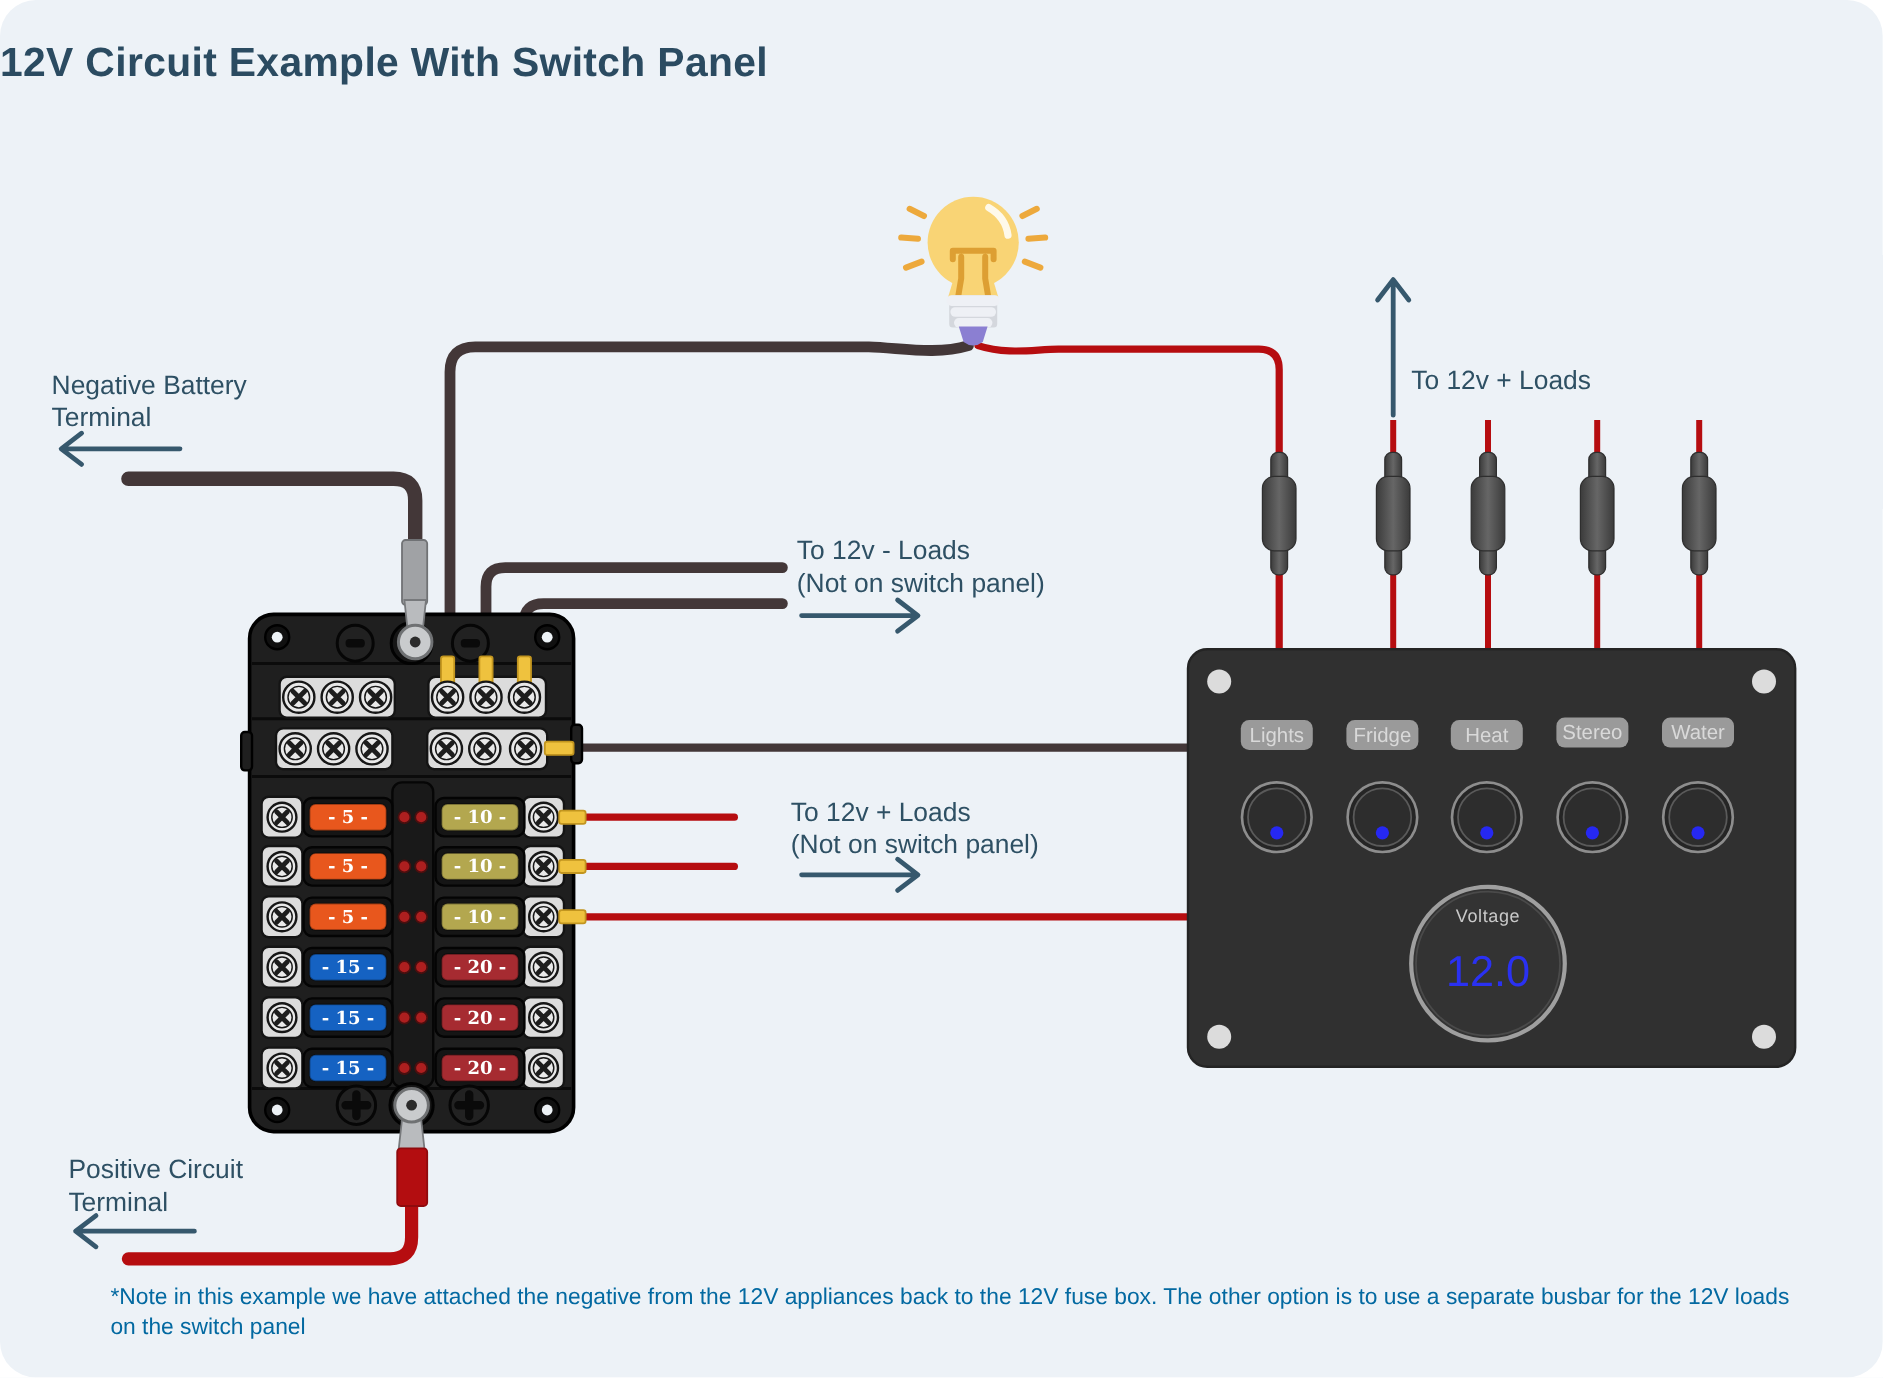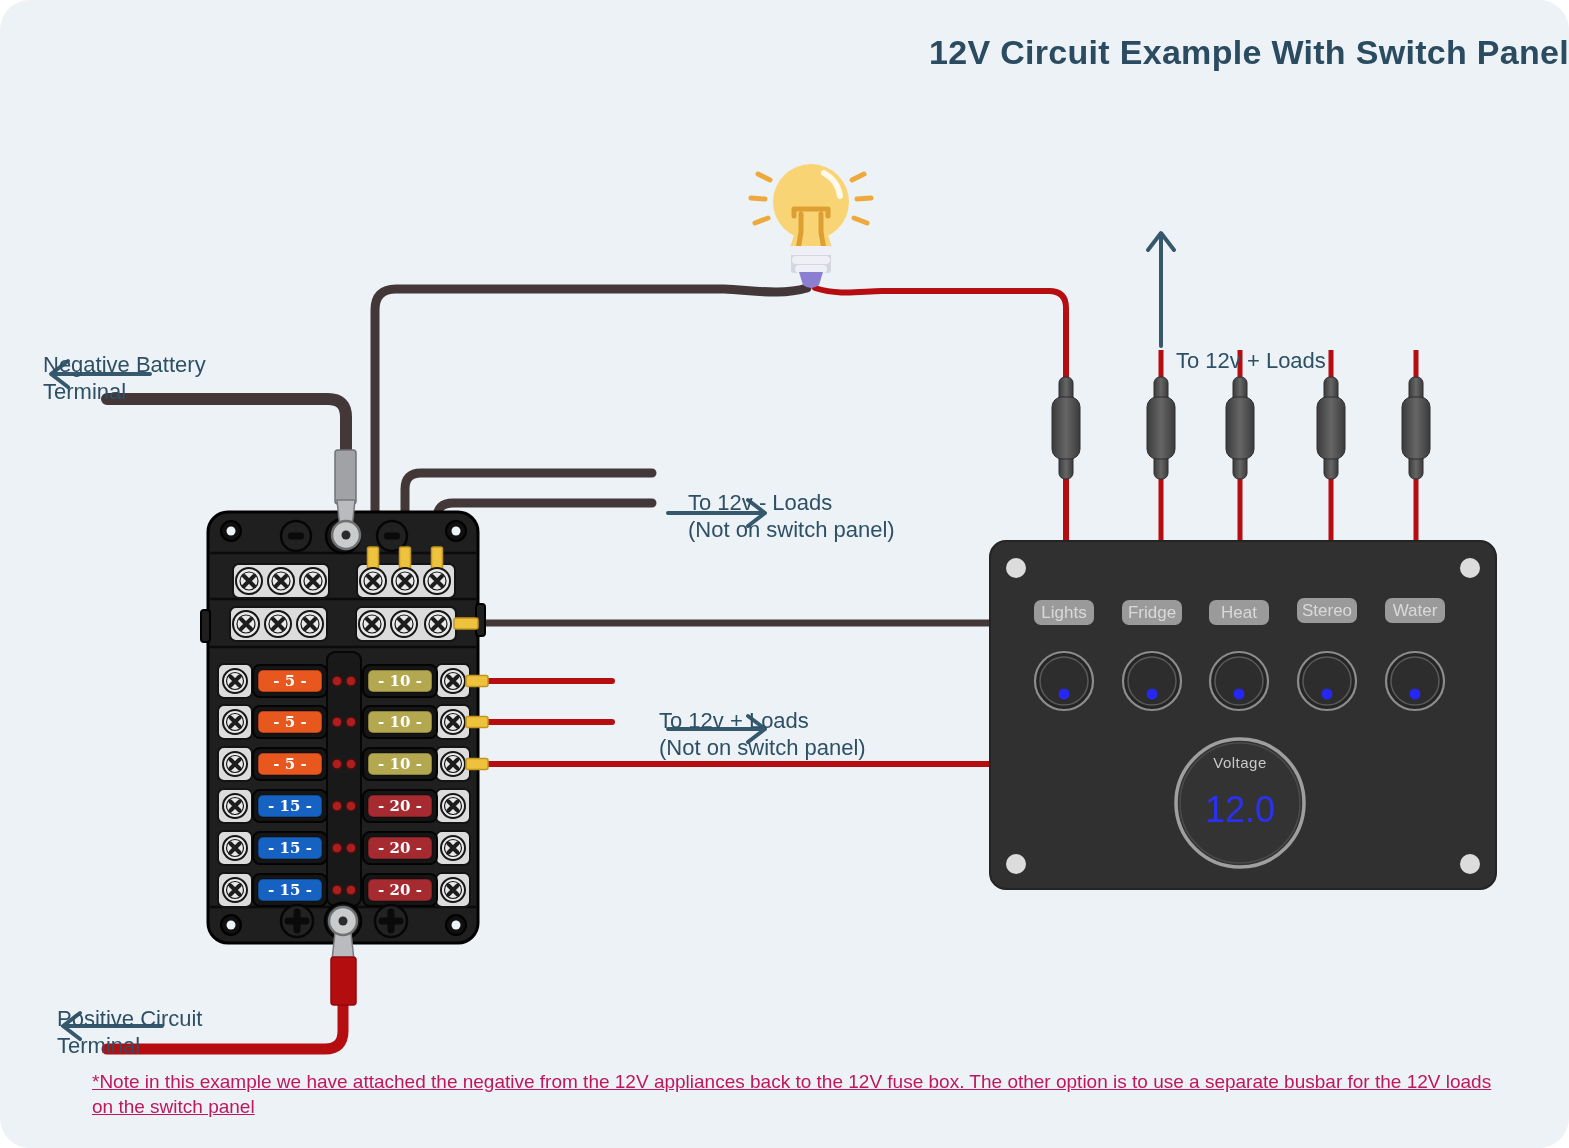--- a/index.html
+++ b/index.html
@@ -2,29 +2,29 @@
 <html><head>
 <meta charset="utf-8">
 <style>
   html,body{margin:0;padding:0;background:#ffffff;}
   .canvas{
     position:relative;width:1569px;height:1148px;background:#edf2f7;
     border-radius:30px;overflow:hidden;
     font-family:"Liberation Sans",sans-serif;
   }
   .title{
-    position:absolute;top:33px;left:0;width:100%;text-align:right;
+    position:absolute;top:33px;left:0;width:100%;text-align:left;
     font-size:34px;font-weight:700;letter-spacing:.3px;color:#2b4b61;
   }
   .ann{
-    position:absolute;font-size:22px;font-weight:500;color:#2e5064;line-height:1.22;margin-top:44px;
+    position:absolute;font-size:22px;font-weight:500;color:#2e5064;line-height:1.22;
   }
   .note{
     position:absolute;left:92px;top:1070px;max-width:1400px;
-    font-size:19px;font-weight:400;color:#be185d;line-height:1.3;text-decoration:underline;
+    font-size:19px;font-weight:400;color:#0369a1;line-height:1.3;
   }
   svg{position:absolute;left:0;top:0;}
   svg text{font-family:"Liberation Sans",sans-serif;}
   .fuse-text{font-family:"DejaVu Serif",serif;font-size:15px;font-weight:700;fill:#ffffff;}
   .badge-text{font-size:17px;fill:#d9d9d9;}
   .gauge-label{font-size:15px;fill:#c9c9c9;letter-spacing:.5px;}
   .gauge-value{font-size:36px;font-weight:500;fill:#2a31f2;}
 </style>
 </head>
 <body>
@@ -319,21 +319,21 @@
   <div class="ann" style="left:43px;top:308px">
     <div>Negative Battery</div>
     <div>Terminal</div>
   </div>
 
   <div class="ann" style="left:57px;top:962px">
     <div>Positive Circuit</div>
     <div>Terminal</div>
   </div>
 
-  <div class="ann" style="left:688px;top:446px">
+  <div class="ann" style="left:664px;top:446px">
     <div>To 12v - Loads</div>
     <div>(Not on switch panel)</div>
   </div>
 
   <div class="ann" style="left:659px;top:664px">
     <div>To 12v + Loads</div>
     <div>(Not on switch panel)</div>
   </div>
 
   <div class="ann" style="left:1176px;top:304px">To 12v + Loads</div>

